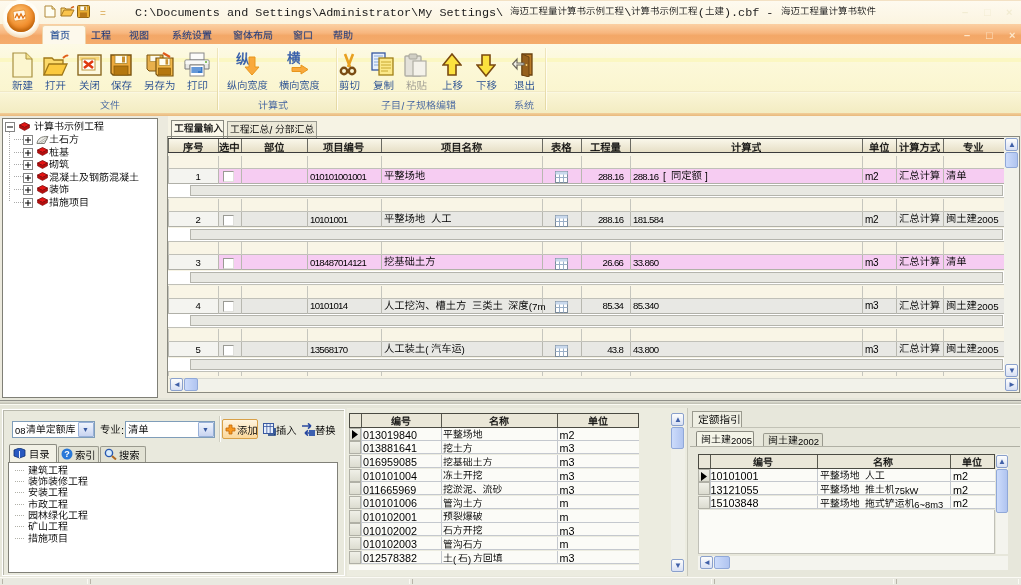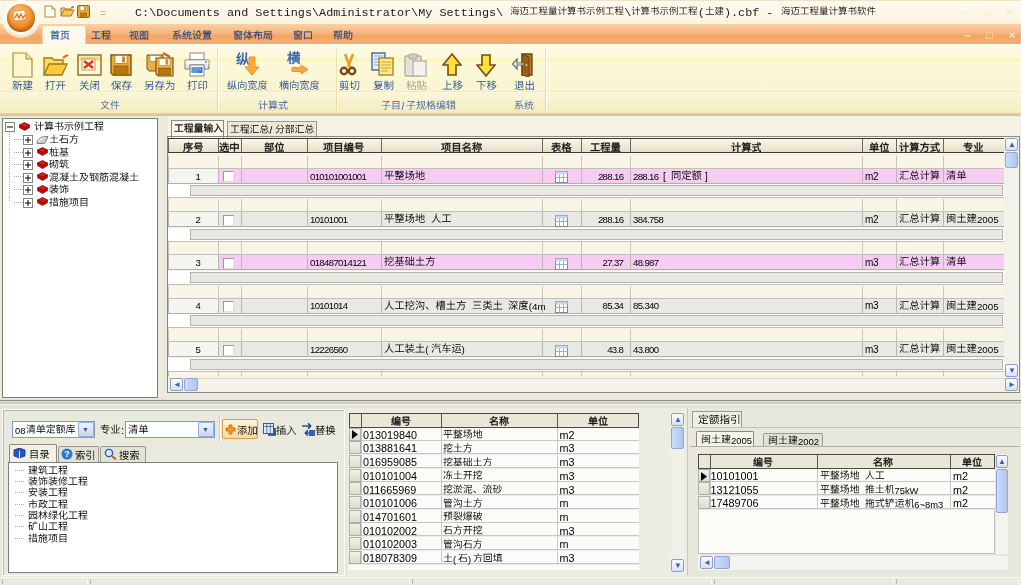--- a/index.html
+++ b/index.html
@@ -913,21 +913,21 @@
     </svg>
   </div>
 <div class="txt" style="left:425.2px;top:214.1px;font:9.8px Liberation Sans;color:#000;">&nbsp;</div>
 <div class="txt" style="left:430.6px;top:213.1px;">
     <svg style="vertical-align:-1.2px;color:#000;fill:#000" width="20.60" height="10.30" viewBox="0 0 500 250" preserveAspectRatio="none">
       <use href="#g4eba" x="0"></use>
       <use href="#g5de5" x="250"></use>
     </svg>
   </div>
 <div class="txt" style="left:597.9px;top:213.8px;font:9.6px Liberation Sans;color:#000;letter-spacing:-0.65px;">288.16</div>
-<div class="txt" style="left:633.0px;top:213.8px;font:9.6px Liberation Sans;color:#000;letter-spacing:-0.65px;">384.758</div>
+<div class="txt" style="left:633.0px;top:213.8px;font:9.6px Liberation Sans;color:#000;letter-spacing:-0.65px;">181.584</div>
 <div class="txt" style="left:865.0px;top:213.8px;font:10.0px Liberation Sans;color:#000;letter-spacing:-0.30px;">m2</div>
 <div class="txt" style="left:899.0px;top:213.1px;">
     <svg style="vertical-align:-1.2px;color:#000;fill:#000" width="41.20" height="10.30" viewBox="0 0 1000 250" preserveAspectRatio="none">
       <use href="#g6c47" x="0"></use>
       <use href="#g603b" x="250"></use>
       <use href="#g8ba1" x="500"></use>
       <use href="#g7b97" x="750"></use>
     </svg>
   </div>
 <div class="txt" style="left:946.0px;top:213.1px;">
@@ -977,22 +977,22 @@
 <div class="txt" style="left:310.0px;top:257.1px;font:9.6px Liberation Sans;color:#000;letter-spacing:-0.65px;">018487014121</div>
 <div class="txt" style="left:384.0px;top:256.4px;">
     <svg style="vertical-align:-1.2px;color:#000;fill:#000" width="51.50" height="10.30" viewBox="0 0 1250 250" preserveAspectRatio="none">
       <use href="#g6316" x="0"></use>
       <use href="#g57fa" x="250"></use>
       <use href="#g7840" x="500"></use>
       <use href="#g571f" x="750"></use>
       <use href="#g65b9" x="1000"></use>
     </svg>
   </div>
-<div class="txt" style="left:602.5px;top:257.1px;font:9.6px Liberation Sans;color:#000;letter-spacing:-0.65px;">27.37</div>
-<div class="txt" style="left:633.0px;top:257.1px;font:9.6px Liberation Sans;color:#000;letter-spacing:-0.65px;">48.987</div>
+<div class="txt" style="left:602.5px;top:257.1px;font:9.6px Liberation Sans;color:#000;letter-spacing:-0.65px;">26.66</div>
+<div class="txt" style="left:633.0px;top:257.1px;font:9.6px Liberation Sans;color:#000;letter-spacing:-0.65px;">33.860</div>
 <div class="txt" style="left:865.0px;top:257.1px;font:10.0px Liberation Sans;color:#000;letter-spacing:-0.30px;">m3</div>
 <div class="txt" style="left:899.0px;top:256.4px;">
     <svg style="vertical-align:-1.2px;color:#000;fill:#000" width="41.20" height="10.30" viewBox="0 0 1000 250" preserveAspectRatio="none">
       <use href="#g6c47" x="0"></use>
       <use href="#g603b" x="250"></use>
       <use href="#g8ba1" x="500"></use>
       <use href="#g7b97" x="750"></use>
     </svg>
   </div>
 <div class="txt" style="left:946.0px;top:256.4px;">
@@ -1058,21 +1058,21 @@
       <use href="#g571f" x="500"></use>
     </svg>
   </div>
 <div class="txt" style="left:502.7px;top:300.7px;font:9.8px Liberation Sans;color:#000;">&nbsp;</div>
 <div class="txt" style="left:508.2px;top:299.7px;">
     <svg style="vertical-align:-1.2px;color:#000;fill:#000" width="20.60" height="10.30" viewBox="0 0 500 250" preserveAspectRatio="none">
       <use href="#g6df1" x="0"></use>
       <use href="#g5ea6" x="250"></use>
     </svg>
   </div>
-<div class="txt" style="left:528.8px;top:300.7px;font:9.8px Liberation Sans;color:#000;">(4m</div>
+<div class="txt" style="left:528.8px;top:300.7px;font:9.8px Liberation Sans;color:#000;">(7m</div>
 <div class="txt" style="left:602.5px;top:300.4px;font:9.6px Liberation Sans;color:#000;letter-spacing:-0.65px;">85.34</div>
 <div class="txt" style="left:633.0px;top:300.4px;font:9.6px Liberation Sans;color:#000;letter-spacing:-0.65px;">85.340</div>
 <div class="txt" style="left:865.0px;top:300.4px;font:10.0px Liberation Sans;color:#000;letter-spacing:-0.30px;">m3</div>
 <div class="txt" style="left:899.0px;top:299.7px;">
     <svg style="vertical-align:-1.2px;color:#000;fill:#000" width="41.20" height="10.30" viewBox="0 0 1000 250" preserveAspectRatio="none">
       <use href="#g6c47" x="0"></use>
       <use href="#g603b" x="250"></use>
       <use href="#g8ba1" x="500"></use>
       <use href="#g7b97" x="750"></use>
     </svg>
@@ -1114,21 +1114,21 @@
 <div class="" style="left:381px;top:342px;width:1px;height:15px;background:#b8b8b0"></div>
 <div class="" style="left:542px;top:342px;width:1px;height:15px;background:#b8b8b0"></div>
 <div class="" style="left:581px;top:342px;width:1px;height:15px;background:#b8b8b0"></div>
 <div class="" style="left:630px;top:342px;width:1px;height:15px;background:#b8b8b0"></div>
 <div class="" style="left:862px;top:342px;width:1px;height:15px;background:#b8b8b0"></div>
 <div class="" style="left:896px;top:342px;width:1px;height:15px;background:#b8b8b0"></div>
 <div class="" style="left:943px;top:342px;width:1px;height:15px;background:#b8b8b0"></div>
 <div class="" style="left:1004px;top:342px;width:1px;height:15px;background:#b8b8b0"></div>
 <div class="" style="left:223px;top:345px;width:11px;height:11px;background:#fff;border-top:1.6px solid #9a9a94;border-left:1.6px solid #9a9a94;border-right:1px solid #e0e0dc;border-bottom:1px solid #e0e0dc"></div>
 <div class="txt" style="left:195.5px;top:343.7px;font:9.6px Liberation Sans;color:#000;letter-spacing:-0.65px;">5</div>
-<div class="txt" style="left:310.0px;top:343.7px;font:9.6px Liberation Sans;color:#000;letter-spacing:-0.65px;">12226560</div>
+<div class="txt" style="left:310.0px;top:343.7px;font:9.6px Liberation Sans;color:#000;letter-spacing:-0.65px;">13568170</div>
 <div class="txt" style="left:384.0px;top:343.0px;">
     <svg style="vertical-align:-1.2px;color:#000;fill:#000" width="41.20" height="10.30" viewBox="0 0 1000 250" preserveAspectRatio="none">
       <use href="#g4eba" x="0"></use>
       <use href="#g5de5" x="250"></use>
       <use href="#g88c5" x="500"></use>
       <use href="#g571f" x="750"></use>
     </svg>
   </div>
 <div class="txt" style="left:425.2px;top:344.0px;font:9.8px Liberation Sans;color:#000;">(</div>
 <div class="txt" style="left:430.6px;top:343.0px;">
@@ -1474,21 +1474,21 @@
       <use href="#g571f" x="500"></use>
       <use href="#g65b9" x="750"></use>
     </svg>
   </div>
 <div class="txt" style="left:559.5px;top:497.2px;font:10.8px Liberation Sans;color:#000;">m</div>
 <div class="" style="left:349px;top:510px;width:290px;height:13px;background:#fbfbf7;border-bottom:1px solid #c4c8ce"></div>
 <div class="" style="left:349px;top:510px;width:12px;height:13px;background:linear-gradient(#f0f0e8,#dcdcd0);border:1px solid #b0b0a6"></div>
 <div class="" style="left:361px;top:510px;width:1px;height:13px;background:#c4c8ce"></div>
 <div class="" style="left:441px;top:510px;width:1px;height:13px;background:#c4c8ce"></div>
 <div class="" style="left:557px;top:510px;width:1px;height:13px;background:#c4c8ce"></div>
-<div class="txt" style="left:363.0px;top:510.9px;font:10.8px Liberation Sans;color:#000;">014701601</div>
+<div class="txt" style="left:363.0px;top:510.9px;font:10.8px Liberation Sans;color:#000;">010102001</div>
 <div class="txt" style="left:443.0px;top:511.4px;">
     <svg style="vertical-align:-1.2px;color:#000;fill:#000" width="39.60" height="9.90" viewBox="0 0 1000 250" preserveAspectRatio="none">
       <use href="#g9884" x="0"></use>
       <use href="#g88c2" x="250"></use>
       <use href="#g7206" x="500"></use>
       <use href="#g7834" x="750"></use>
     </svg>
   </div>
 <div class="txt" style="left:559.5px;top:510.9px;font:10.8px Liberation Sans;color:#000;">m</div>
 <div class="" style="left:349px;top:523px;width:290px;height:13px;background:#fbfbf7;border-bottom:1px solid #c4c8ce"></div>
@@ -1519,21 +1519,21 @@
       <use href="#g77f3" x="500"></use>
       <use href="#g65b9" x="750"></use>
     </svg>
   </div>
 <div class="txt" style="left:559.5px;top:538.3px;font:10.8px Liberation Sans;color:#000;">m</div>
 <div class="" style="left:349px;top:551px;width:290px;height:13px;background:#fbfbf7;border-bottom:1px solid #c4c8ce"></div>
 <div class="" style="left:349px;top:551px;width:12px;height:13px;background:linear-gradient(#f0f0e8,#dcdcd0);border:1px solid #b0b0a6"></div>
 <div class="" style="left:361px;top:551px;width:1px;height:13px;background:#c4c8ce"></div>
 <div class="" style="left:441px;top:551px;width:1px;height:13px;background:#c4c8ce"></div>
 <div class="" style="left:557px;top:551px;width:1px;height:13px;background:#c4c8ce"></div>
-<div class="txt" style="left:363.0px;top:552.0px;font:10.8px Liberation Sans;color:#000;">018078309</div>
+<div class="txt" style="left:363.0px;top:552.0px;font:10.8px Liberation Sans;color:#000;">012578382</div>
 <div class="txt" style="left:443.0px;top:552.5px;">
     <svg style="vertical-align:-1.2px;color:#000;fill:#000" width="9.90" height="9.90" viewBox="0 0 250 250" preserveAspectRatio="none">
       <use href="#g571f" x="0"></use>
     </svg>
   </div>
 <div class="txt" style="left:452.9px;top:553.5px;font:9.4px Liberation Sans;color:#000;">(</div>
 <div class="txt" style="left:458.1px;top:552.5px;">
     <svg style="vertical-align:-1.2px;color:#000;fill:#000" width="9.90" height="9.90" viewBox="0 0 250 250" preserveAspectRatio="none">
       <use href="#g77f3" x="0"></use>
     </svg>
@@ -1654,21 +1654,21 @@
       <use href="#g673a" x="500"></use>
     </svg>
   </div>
 <div class="txt" style="left:894.5px;top:485.0px;font:9.4px Liberation Sans;color:#000;">75kW</div>
 <div class="txt" style="left:953.0px;top:483.5px;font:10.8px Liberation Sans;color:#000;">m2</div>
 <div class="" style="left:698px;top:496px;width:297px;height:13px;background:#fbfbf7;border-bottom:1px solid #c4c8ce"></div>
 <div class="" style="left:698px;top:496px;width:12px;height:13px;background:linear-gradient(#f0f0e8,#dcdcd0);border:1px solid #b0b0a6"></div>
 <div class="" style="left:710px;top:496px;width:1px;height:13px;background:#c4c8ce"></div>
 <div class="" style="left:817px;top:496px;width:1px;height:13px;background:#c4c8ce"></div>
 <div class="" style="left:950px;top:496px;width:1px;height:13px;background:#c4c8ce"></div>
-<div class="txt" style="left:710.5px;top:497.3px;font:10.8px Liberation Sans;color:#000;">17489706</div>
+<div class="txt" style="left:710.5px;top:497.3px;font:10.8px Liberation Sans;color:#000;">15103848</div>
 <div class="txt" style="left:820.0px;top:497.8px;">
     <svg style="vertical-align:-1.2px;color:#000;fill:#000" width="39.60" height="9.90" viewBox="0 0 1000 250" preserveAspectRatio="none">
       <use href="#g5e73" x="0"></use>
       <use href="#g6574" x="250"></use>
       <use href="#g573a" x="500"></use>
       <use href="#g5730" x="750"></use>
     </svg>
   </div>
 <div class="txt" style="left:859.6px;top:498.8px;font:9.4px Liberation Sans;color:#000;">&nbsp;</div>
 <div class="txt" style="left:864.8px;top:497.8px;">

